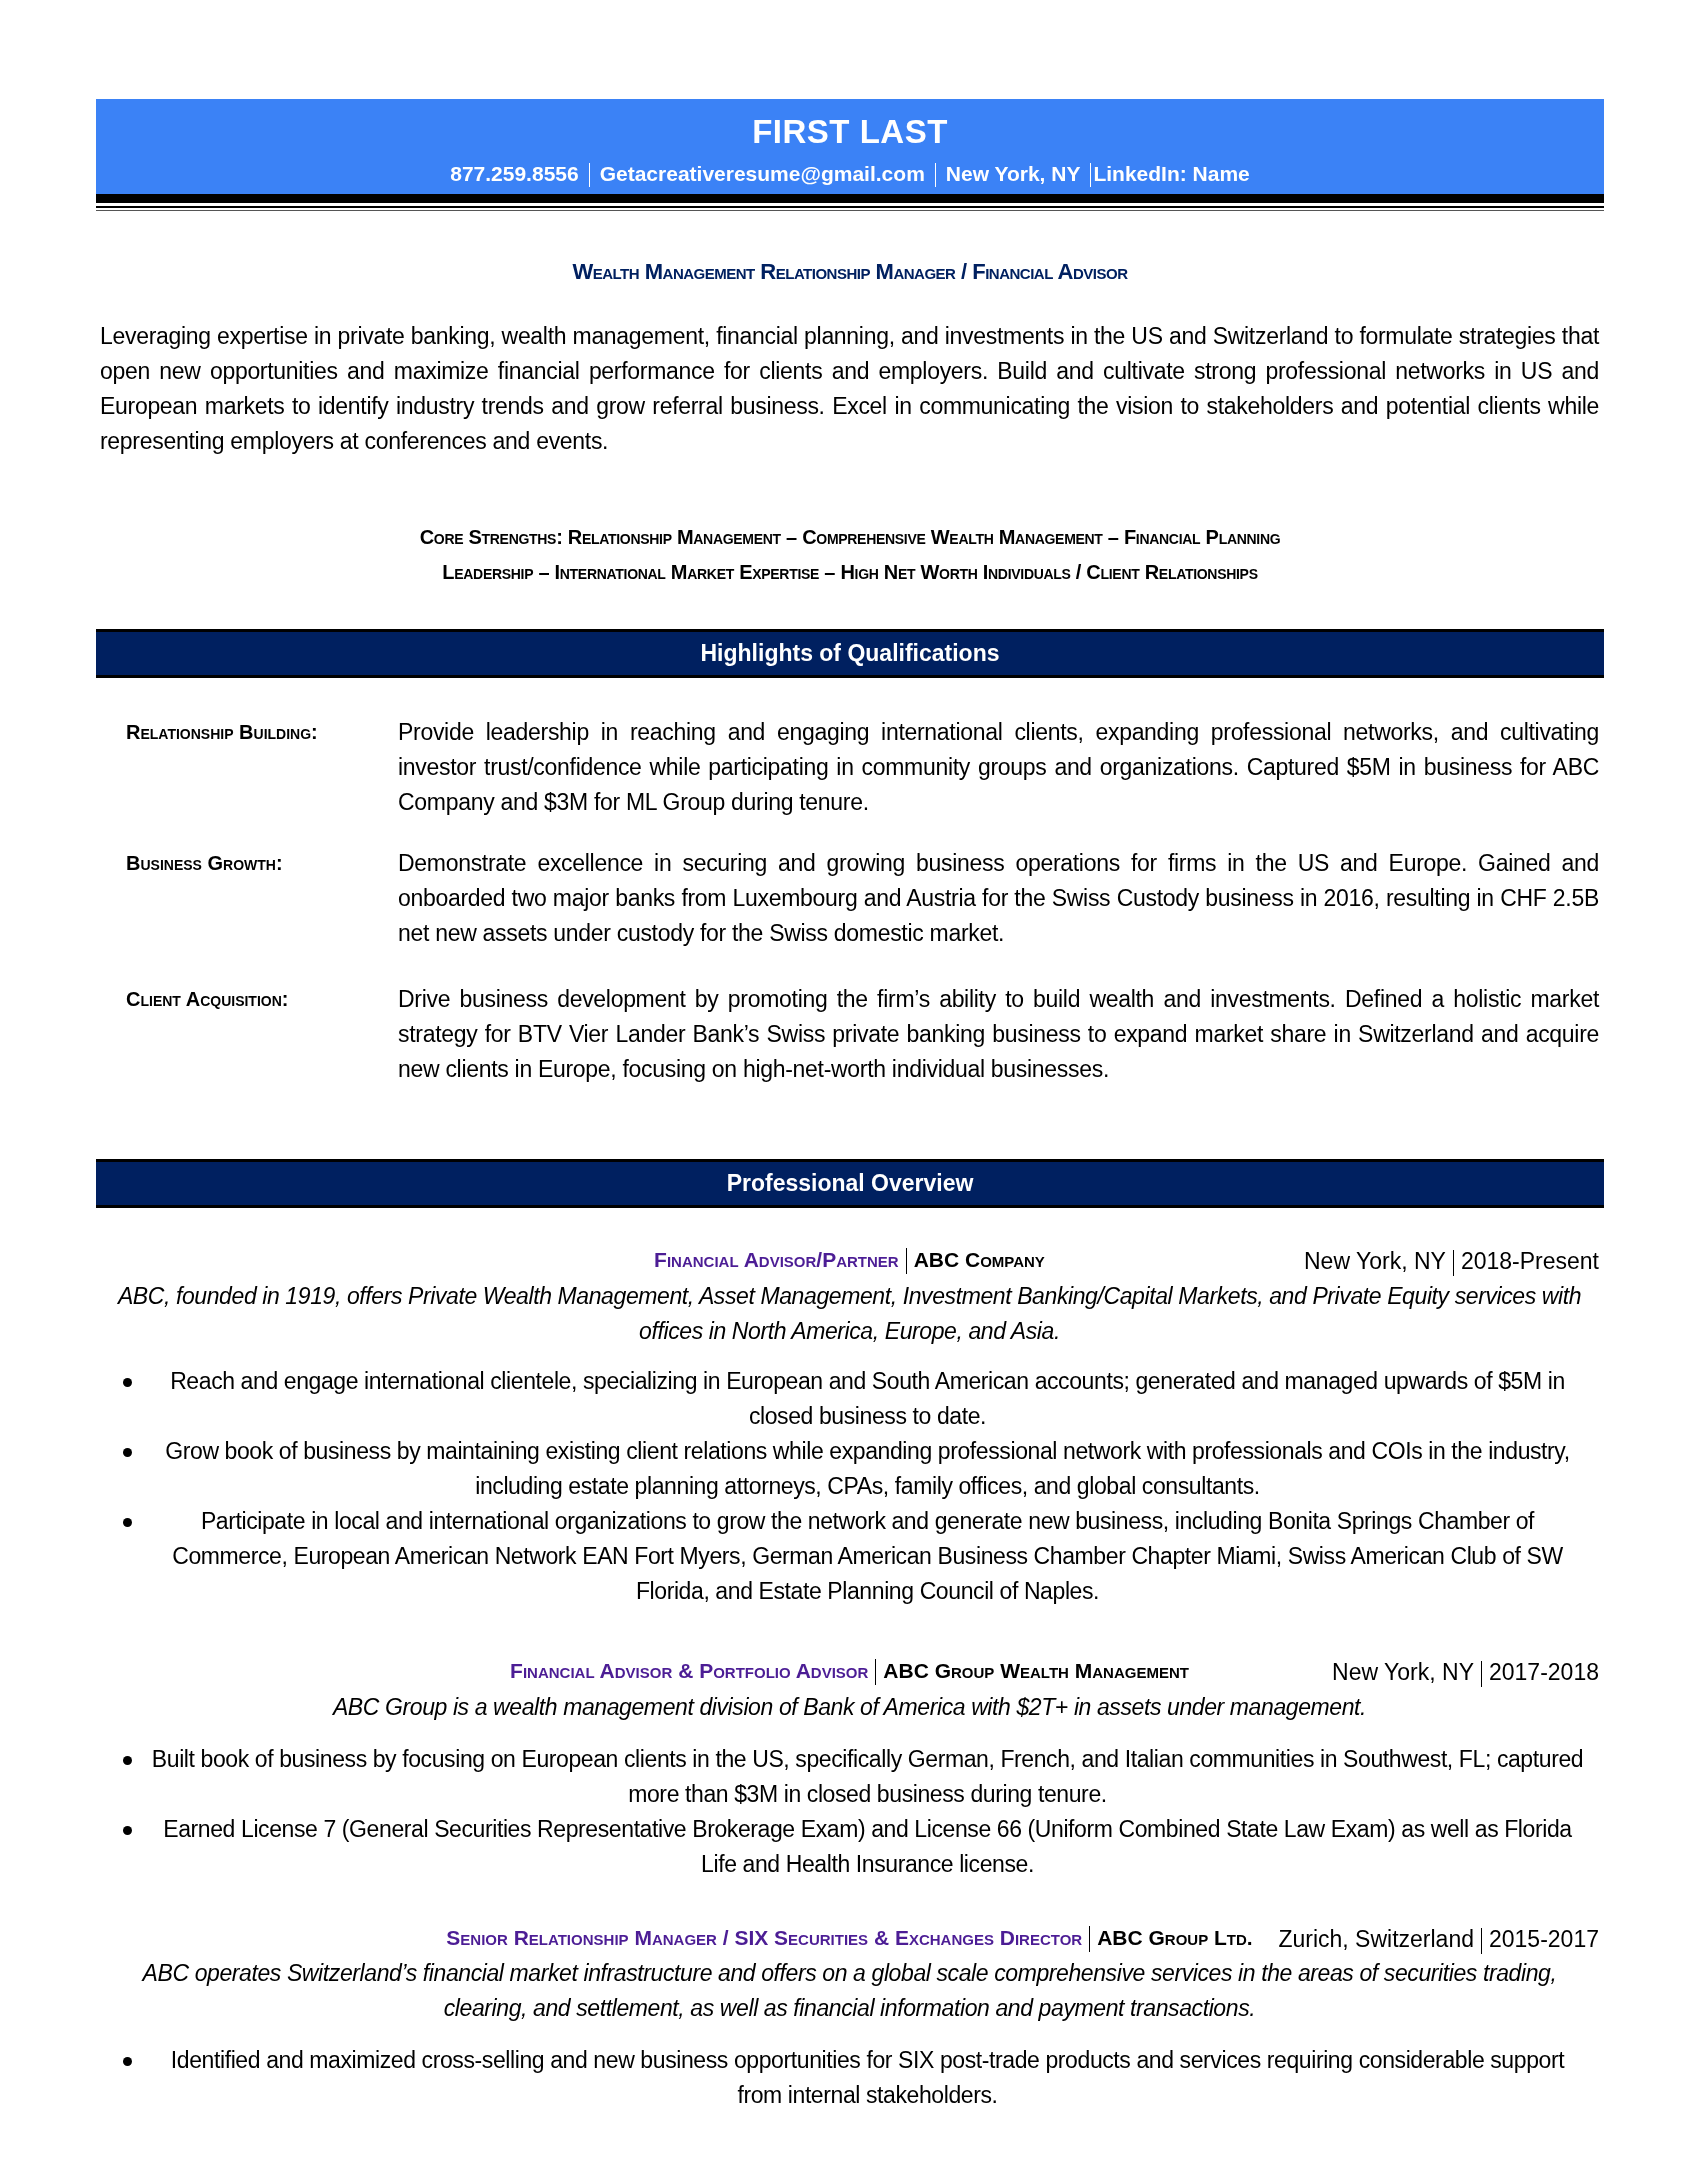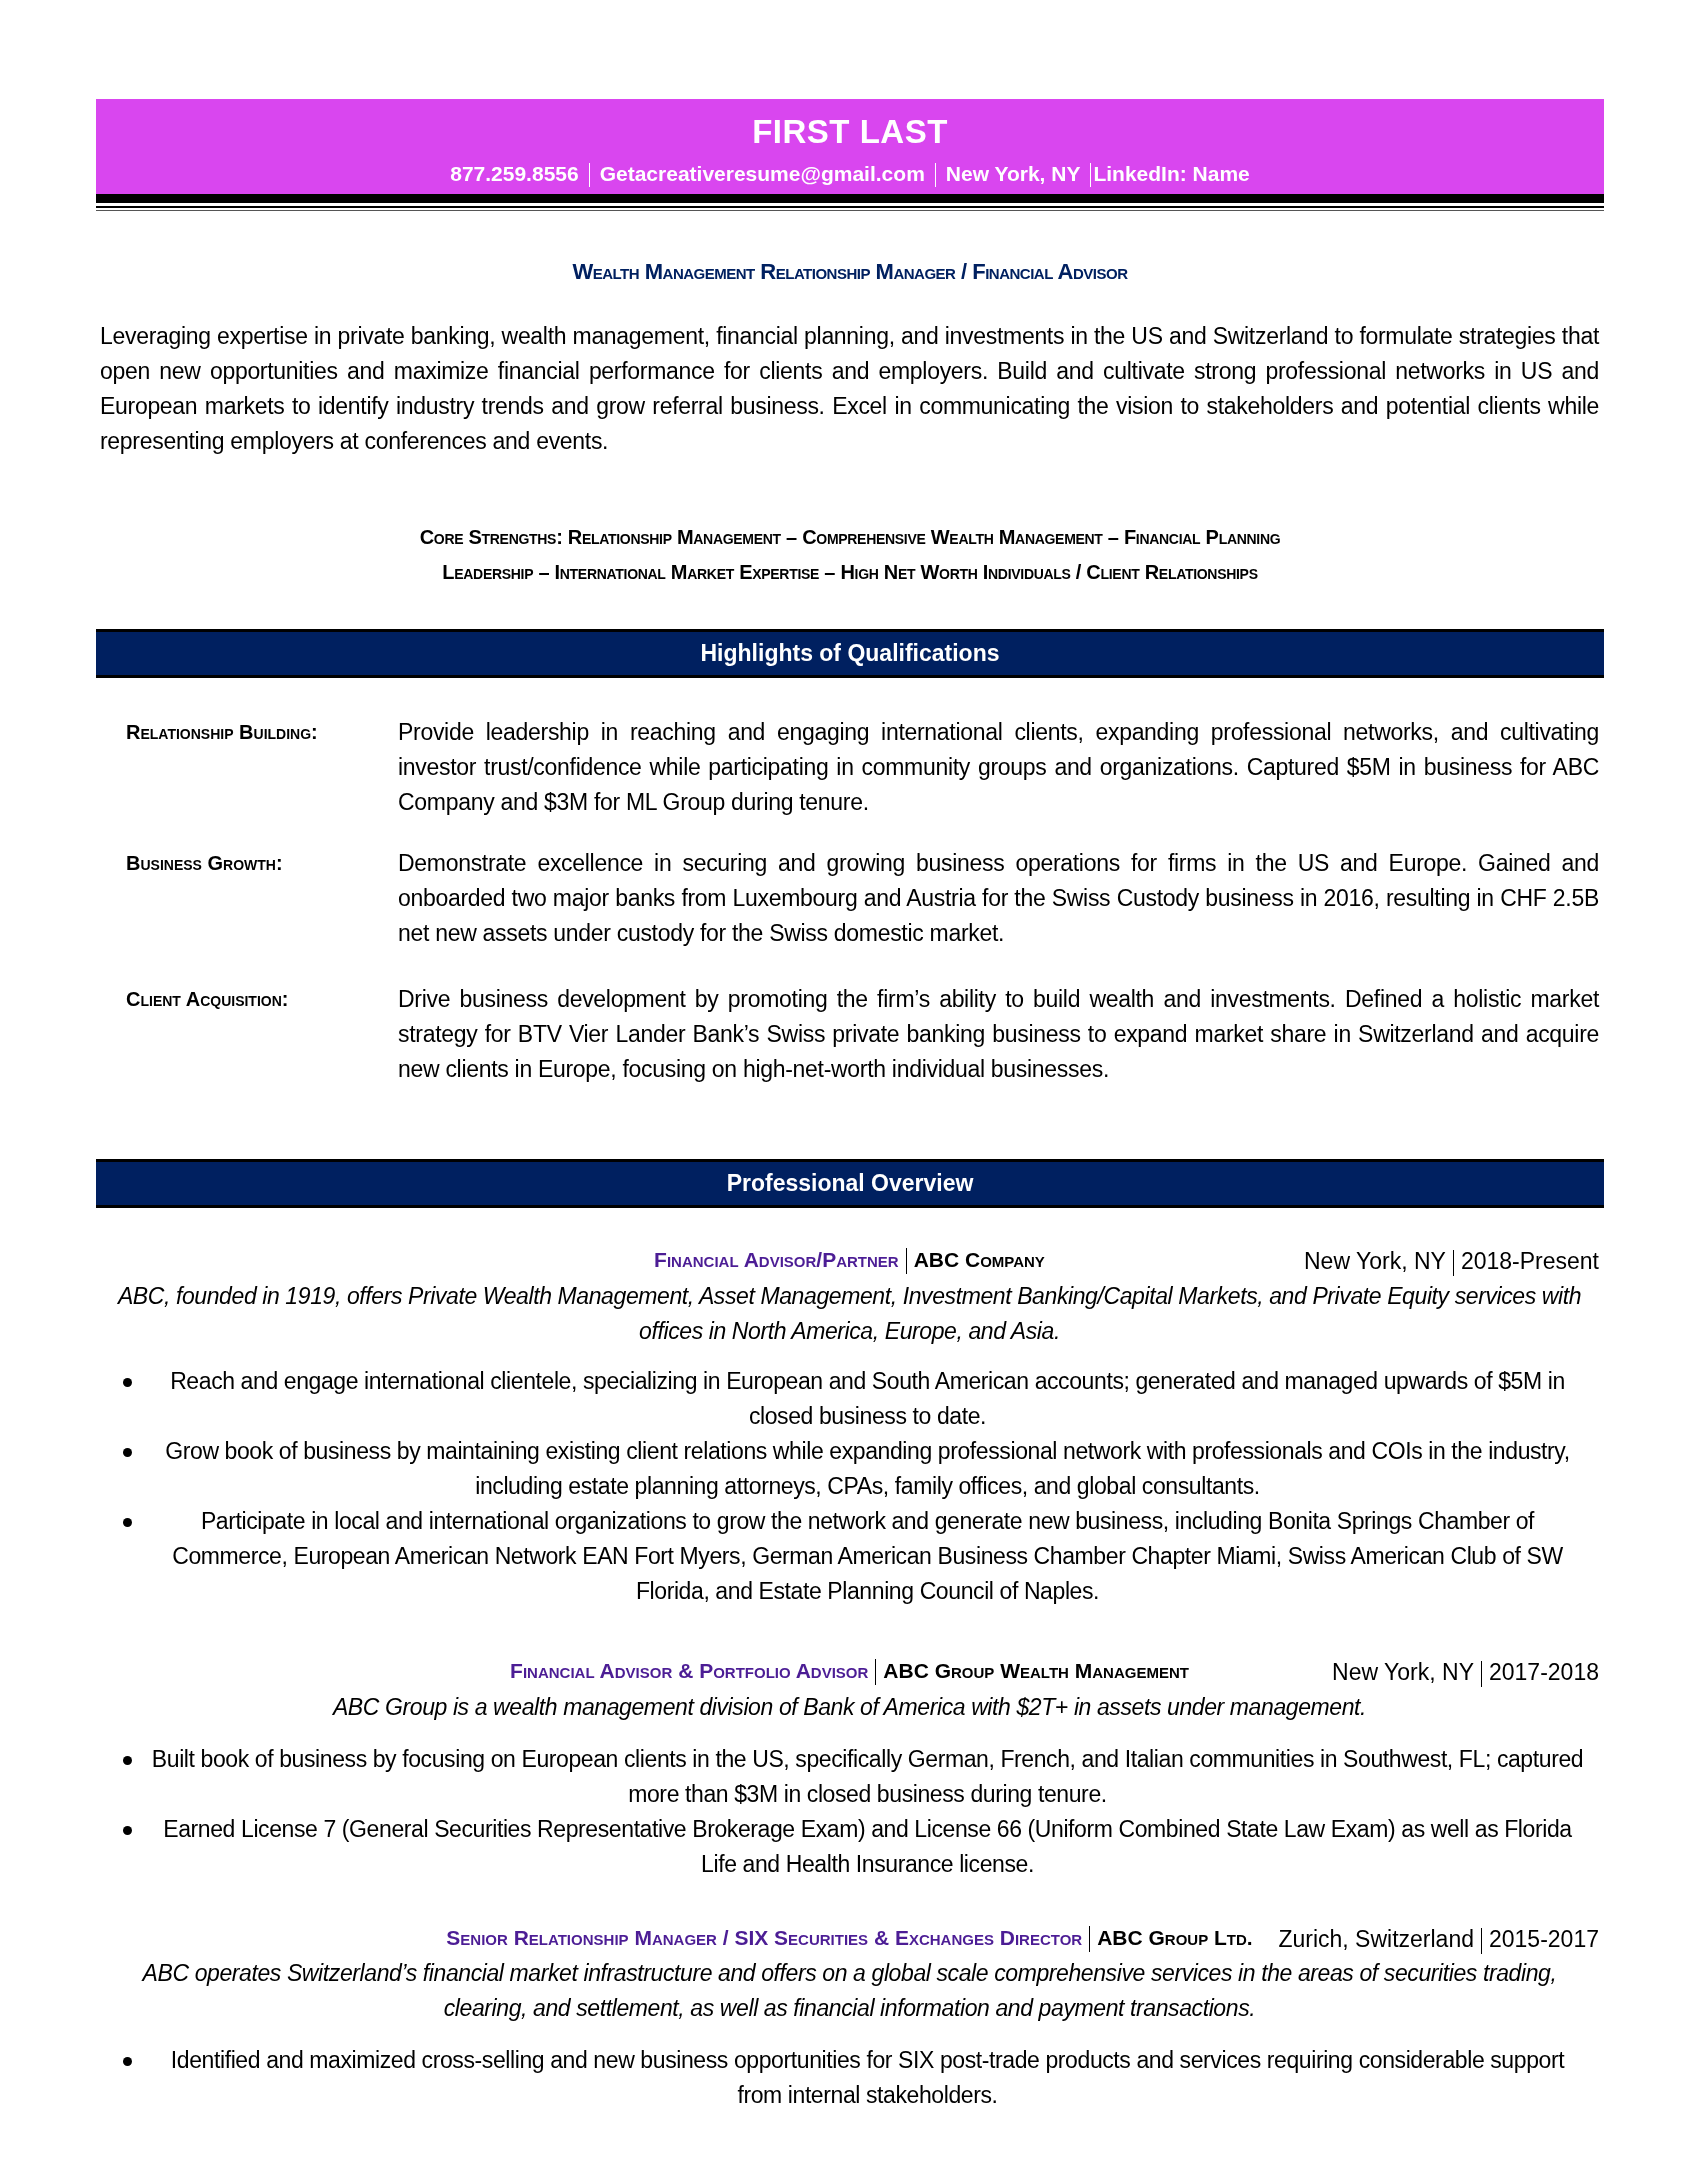--- a/index.html
+++ b/index.html
@@ -1,19 +1,19 @@
 <!DOCTYPE html>
 <html><head>
 <meta charset="utf-8">
 <style>
   html, body { margin:0; padding:0; background:#fff; }
   body { width:1683px; height:2178px; position:relative; overflow:hidden;
          font-family:"Liberation Sans", sans-serif; color:#000; }
   .abs { position:absolute;text-align:center; }
-  #banner { left:96px; top:99px; width:1508px; height:95px; background:#d946ef; color:#fff; text-align:center; }
+  #banner { left:96px; top:99px; width:1508px; height:95px; background:#3b82f6; color:#fff; text-align:center; }
   #banner .name { position:absolute; left:0; right:0; top:14px; font-size:33px; font-weight:bold; letter-spacing:0.5px; }
   #banner .contact { position:absolute; left:0; right:0; top:63px; font-size:21px; font-weight:bold; }
   #banner .sep { display:inline-block; width:1px; height:24px; background:#fff; vertical-align:middle; margin:0 10px; }
   #banner-black { left:96px; top:194px; width:1508px; height:9px; background:#000; }
   #banner-line1 { left:96px; top:206px; width:1508px; height:2px; background:#000; }
   #banner-line2 { left:96px; top:210px; width:1508px; height:1px; background:#555; }
   #headline { left:96px; width:1508px; top:259px; text-align:center; color:#002060; font-weight:bold;
               font-size:22px; font-variant:small-caps; letter-spacing:-0.5px; }
   #summary { left:100px; top:319px; width:1499px; font-size:23px; line-height:35px; text-align:justify; letter-spacing:-0.3px; }
   .core { left:96px; width:1508px; text-align:center; font-weight:bold; font-size:20px; font-variant:small-caps; letter-spacing:-0.3px; }

